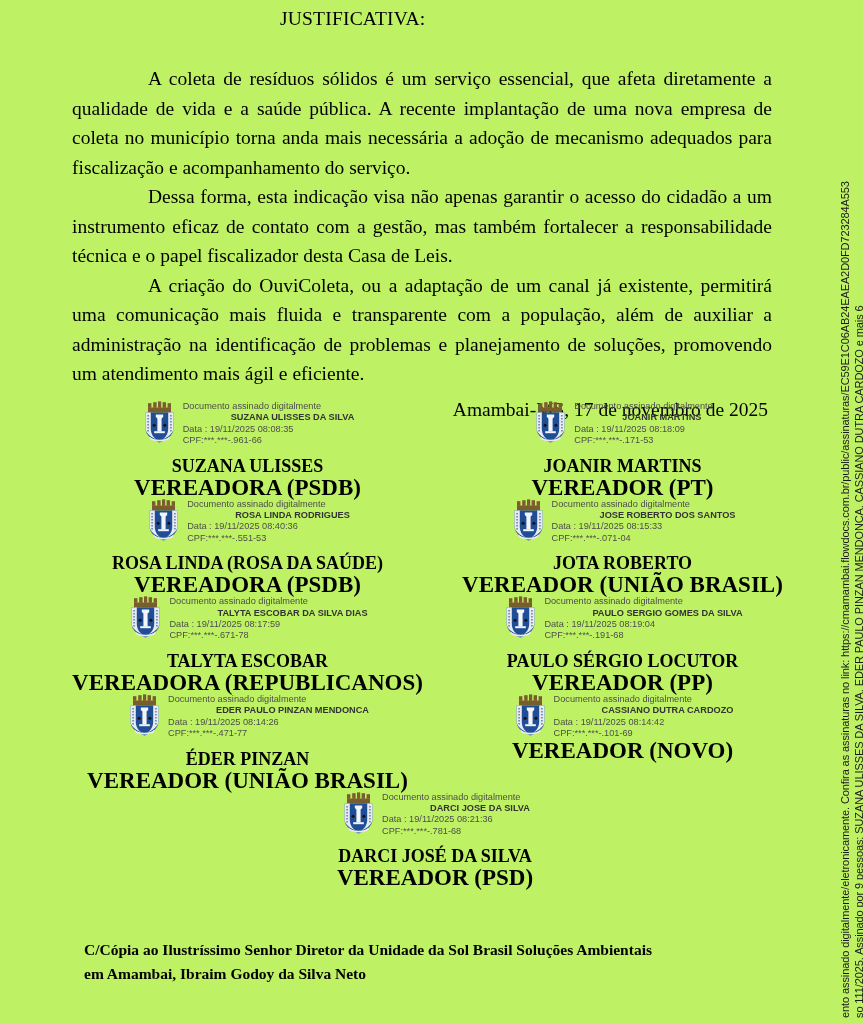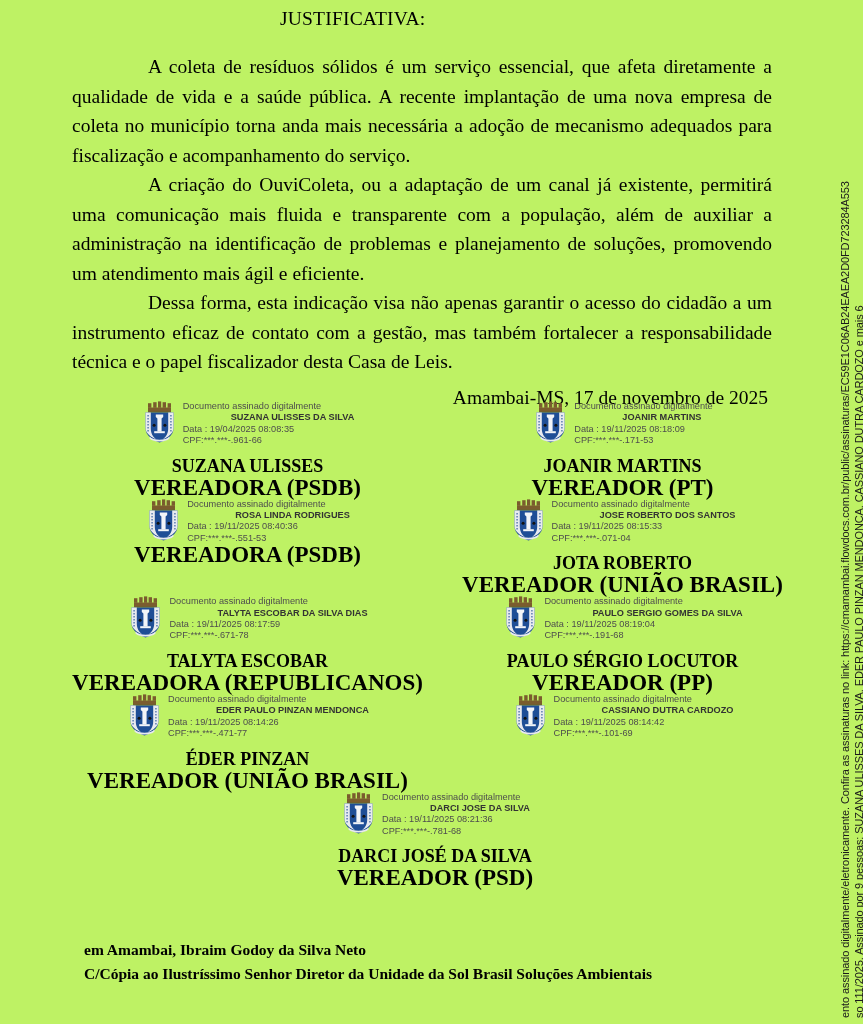--- a/index.html
+++ b/index.html
@@ -39,21 +39,21 @@
   }
   .para {
     font-family: "Liberation Serif", serif;
     font-size: 19.5px;
     line-height: 29.5px;
     text-align: justify;
     text-indent: 76px;
     margin: 0;
     hyphens: none;
   }
-  .para.first { margin-top: 22px; }
+  .para.first { margin-top: 34px; }
   .date-line {
     font-family: "Liberation Serif", serif;
     font-size: 19.5px;
     text-align: right;
     margin: 0;
     padding-top: 10px;
     padding-right: 4px;
   }
 
   
@@ -161,22 +161,22 @@
   }
 </style>
 </head>
 <body>
 
 <div class="page">
 
   <div class="doc-body">
     <div class="section-heading">JUSTIFICATIVA:</div>
     <p class="para first">A coleta de resíduos sólidos é um serviço essencial, que afeta diretamente a qualidade de vida e a saúde pública. A recente implantação de uma nova empresa de coleta no município torna anda mais necessária a adoção de mecanismo adequados para fiscalização e acompanhamento do serviço.</p>
+    <p class="para">Dessa forma, esta indicação visa não apenas garantir o acesso do cidadão a um instrumento eficaz de contato com a gestão, mas também fortalecer a responsabilidade técnica e o papel fiscalizador desta Casa de Leis.</p>
     <p class="para">A criação do OuviColeta, ou a adaptação de um canal já existente, permitirá uma comunicação mais fluida e transparente com a população, além de auxiliar a administração na identificação de problemas e planejamento de soluções, promovendo um atendimento mais ágil e eficiente.</p>
-    <p class="para">Dessa forma, esta indicação visa não apenas garantir o acesso do cidadão a um instrumento eficaz de contato com a gestão, mas também fortalecer a responsabilidade técnica e o papel fiscalizador desta Casa de Leis.</p>
     <div class="date-line">Amambai-MS, 17 de novembro de 2025</div>
   </div>
 
   <div class="sig-area">
 
     <div class="sig-row">
       <div class="sig-col">
         <div class="sig-stamp">
           <span class="seal">
 <svg viewBox="0 0 37 43" width="37" height="43" xmlns="http://www.w3.org/2000/svg">
@@ -215,21 +215,21 @@
   <rect x="13.2" y="30.2" width="10.6" height="2" fill="#f2f4f8"></rect>
 
   <circle cx="13.1" cy="24.3" r="1.5" fill="#111111"></circle>
   <circle cx="23.9" cy="24.3" r="1.5" fill="#111111"></circle>
 
   <path d="M8.5 35.5 C13 39.8 24 39.8 28.5 35.5 L28.5 37.4 C24 41.6 13 41.6 8.5 37.4 Z" fill="#e8eaef"></path>
 </svg></span>
           <span class="stamp-text">
             <span>Documento assinado digitalmente</span><br>
             <span class="nm">SUZANA ULISSES DA SILVA</span><br>
-            <span>Data : 19/04/2025 08:08:35</span><br>
+            <span>Data : 19/11/2025 08:08:35</span><br>
             <span>CPF:***.***-.961-66</span>
           </span>
         </div>
         <div class="sig-name">SUZANA ULISSES</div>
         <div class="sig-role">VEREADORA (PSDB)</div>
       </div>
       <div class="sig-col">
         <div class="sig-stamp">
           <span class="seal">
 <svg viewBox="0 0 37 43" width="37" height="43" xmlns="http://www.w3.org/2000/svg">
@@ -328,20 +328,21 @@
 
   <path d="M8.5 35.5 C13 39.8 24 39.8 28.5 35.5 L28.5 37.4 C24 41.6 13 41.6 8.5 37.4 Z" fill="#e8eaef"></path>
 </svg></span>
           <span class="stamp-text">
             <span>Documento assinado digitalmente</span><br>
             <span class="nm">ROSA LINDA RODRIGUES</span><br>
             <span>Data : 19/11/2025 08:40:36</span><br>
             <span>CPF:***.***-.551-53</span>
           </span>
         </div>
+        <div class="sig-name">ROSA LINDA (ROSA DA SAÚDE)</div>
         <div class="sig-role">VEREADORA (PSDB)</div>
       </div>
       <div class="sig-col">
         <div class="sig-stamp">
           <span class="seal">
 <svg viewBox="0 0 37 43" width="37" height="43" xmlns="http://www.w3.org/2000/svg">
 
   <g fill="#7a5c2e">
     <rect x="7" y="6.5" width="23" height="4.2"></rect>
     <rect x="7" y="2.2" width="3.4" height="4.6"></rect>
@@ -598,20 +599,21 @@
 
   <path d="M8.5 35.5 C13 39.8 24 39.8 28.5 35.5 L28.5 37.4 C24 41.6 13 41.6 8.5 37.4 Z" fill="#e8eaef"></path>
 </svg></span>
           <span class="stamp-text">
             <span>Documento assinado digitalmente</span><br>
             <span class="nm">CASSIANO DUTRA CARDOZO</span><br>
             <span>Data : 19/11/2025 08:14:42</span><br>
             <span>CPF:***.***-.101-69</span>
           </span>
         </div>
+        <div class="sig-role">VEREADOR (NOVO)</div>
       </div>
     </div>
 
     <div class="sig-row">
       <div class="sig-col full">
         <div class="sig-stamp">
           <span class="seal">
 <svg viewBox="0 0 37 43" width="37" height="43" xmlns="http://www.w3.org/2000/svg">
 
   <g fill="#7a5c2e">
@@ -660,22 +662,22 @@
           </span>
         </div>
         <div class="sig-name">DARCI JOSÉ DA SILVA</div>
         <div class="sig-role">VEREADOR (PSD)</div>
       </div>
     </div>
 
   </div>
 
   <div class="footer-note">
+    <div>C/Cópia ao Ilustríssimo Senhor Diretor da Unidade da Sol Brasil Soluções Ambientais</div>
     <div>em Amambai, Ibraim Godoy da Silva Neto</div>
-    <div>C/Cópia ao Ilustríssimo Senhor Diretor da Unidade da Sol Brasil Soluções Ambientais</div>
   </div>
 
   <div class="side-strip">
     <div class="vtext line-a">so 111/2025. Assinado por 9 pessoas: SUZANA ULISSES DA SILVA, EDER PAULO PINZAN MENDONCA, CASSIANO DUTRA CARDOZO e mais 6</div>
     <div class="vtext line-b">ento assinado digitalmente/eletronicamente. Confira as assinaturas no link: https://cmamambai.flowdocs.com.br/public/assinaturas/EC59E1C06AB24EAEA2D0FD723284A553</div>
   </div>
 
 </div>
 
 </body></html>

